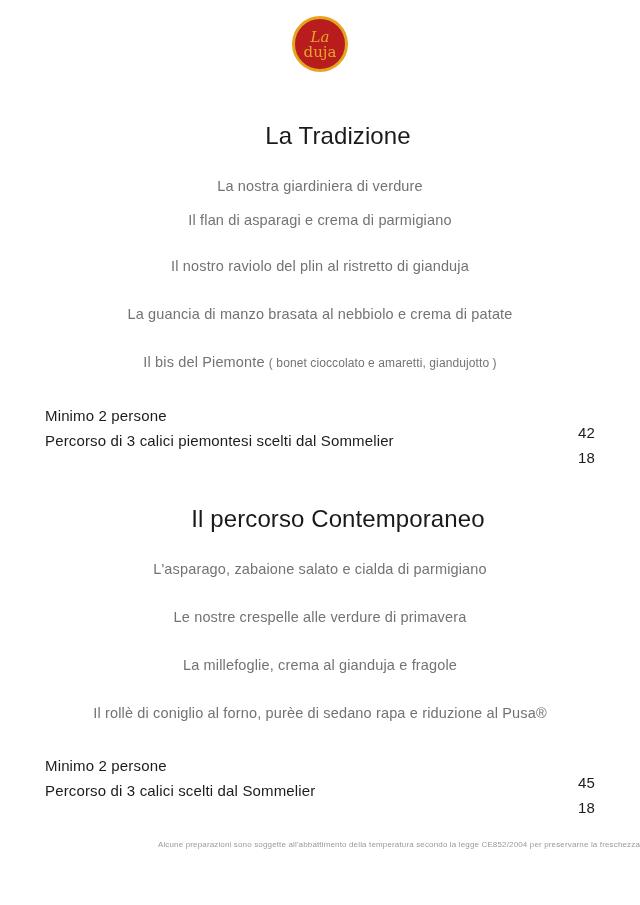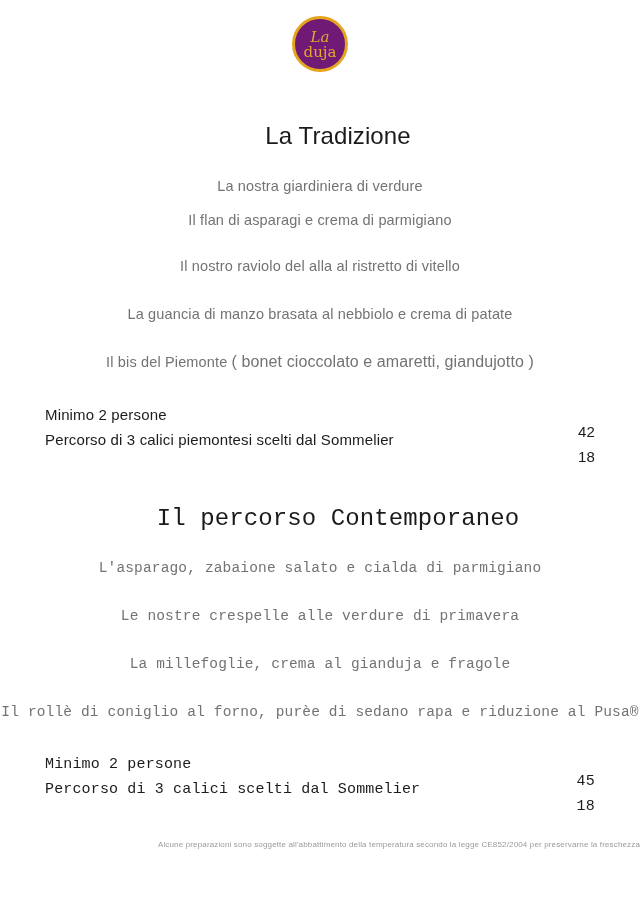--- a/index.html
+++ b/index.html
@@ -29,21 +29,21 @@
     left: 0;
     width: 640px;
     display: flex;
     justify-content: center;
   }
   .logo {
     position: relative;
     width: 56px;
     height: 56px;
     border-radius: 50%;
-    background: #701a75;
+    background: #b91c1c;
     border: 3px solid #e5a51f;
     box-sizing: border-box;
     display: flex;
     flex-direction: column;
     align-items: center;
     justify-content: center;
     overflow: hidden;
   }
   .logo-line1 {
     font-family: "DejaVu Serif", serif;
@@ -65,37 +65,37 @@
   
   .section-title {
     text-align: center;
     color: #1a1a1a;
     font-size: 24px;
     font-weight: 400;
     letter-spacing: 0.1px;
     margin-left: 36px;
   }
   #section-0 { position: absolute; top: 122px; left: 0; width: 640px; }
-  #section-1 { position: absolute; top: 505px; left: 0; width: 640px; font-family: Liberation Mono, monospace; }
+  #section-1 { position: absolute; top: 505px; left: 0; width: 640px; }
 
   .dishes {
     margin-top: 26px;
     padding: 0;
   }
   .dish {
     text-align: center;
     color: #737373;
     font-size: 14.5px;
     font-weight: 400;
     line-height: 20px;
     letter-spacing: 0.15px;
     white-space: nowrap;
   }
   .dish .sub {
-    font-size: 16px;
+    font-size: 12px;
     letter-spacing: 0.1px;
   }
   .gap-1 { margin-top: 14px; }
   .gap-2 { margin-top: 26px; }
   .gap-3 { margin-top: 28px; }
 
   
   .price-block {
     margin-top: 30px;
     padding: 0 45px 0 45px;
@@ -145,21 +145,21 @@
       <span class="logo-line1">La</span>
       <span class="logo-line2">duja</span>
     </div>
   </div>
 
   <div id="section-0">
     <div class="section-title">La Tradizione</div>
     <div class="dishes">
       <div class="dish gap-1"><span>La nostra giardiniera di verdure</span></div>
       <div class="dish gap-1"><span>Il flan di asparagi e crema di parmigiano</span></div>
-      <div class="dish gap-2"><span>Il nostro raviolo del alla al ristretto di vitello</span></div>
+      <div class="dish gap-2"><span>Il nostro raviolo del plin al ristretto di gianduja</span></div>
       <div class="dish gap-3"><span>La guancia di manzo brasata al nebbiolo e crema di patate</span></div>
       <div class="dish gap-3"><span>Il bis del Piemonte </span><span class="sub">( bonet cioccolato e amaretti, giandujotto )</span></div>
     </div>
     <div class="price-block">
       <div class="price-row">
         <span class="pl">Minimo 2 persone</span>
         <span class="pv">42</span>
       </div>
       <div class="price-row">
         <span class="pl">Percorso di 3 calici piemontesi scelti dal Sommelier</span>

